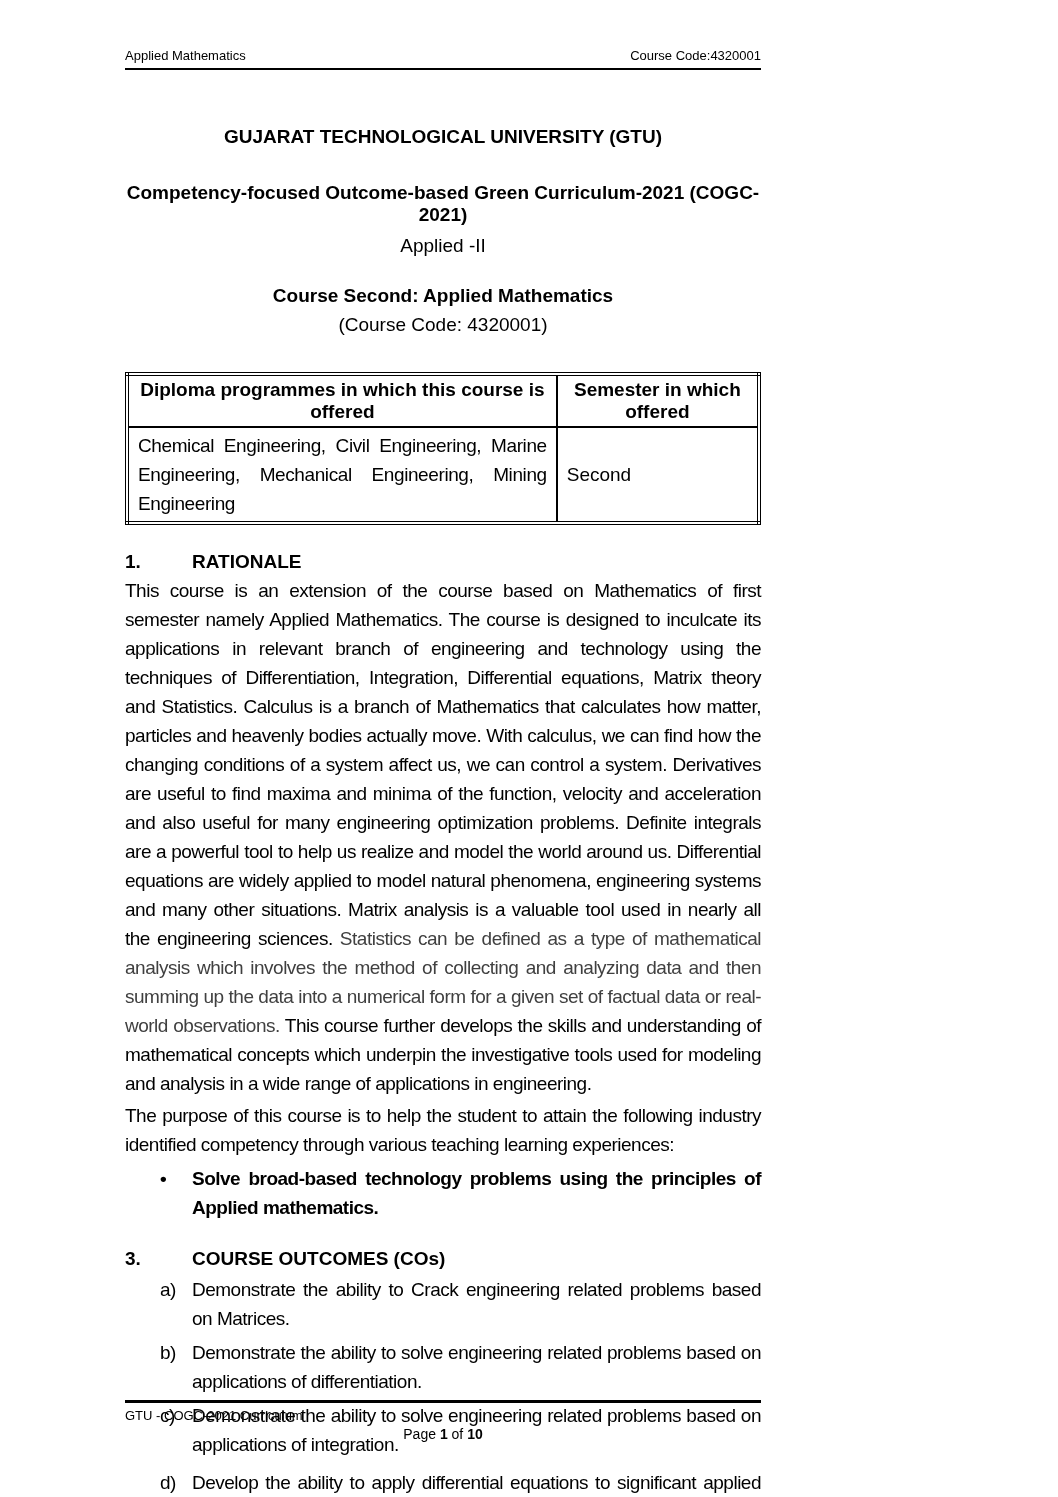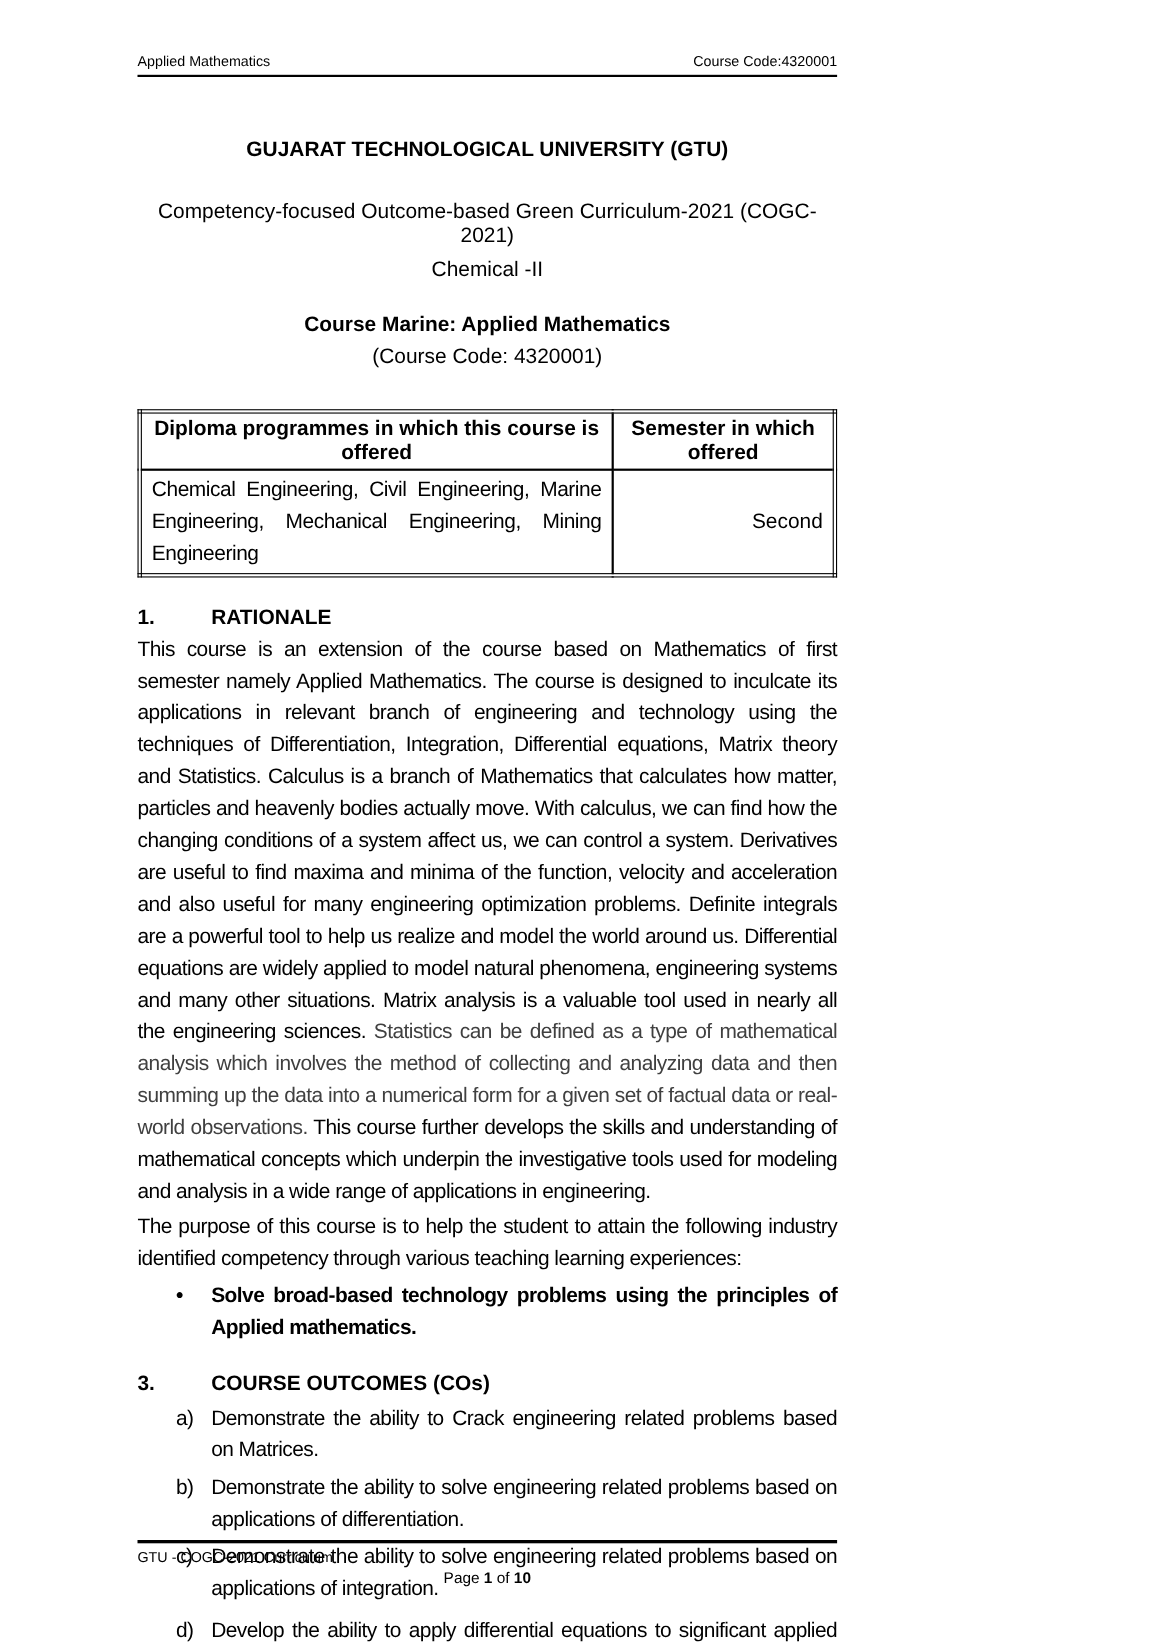--- a/index.html
+++ b/index.html
@@ -23,21 +23,21 @@
     justify-content: space-between;
     align-items: flex-end;
     font-size: 13px;
     padding-bottom: 5px;
     border-bottom: 2px solid #000;
   }
 
   
   .titles { text-align: center; font-size: 19px; }
   .t-univ   { margin-top: 56px; font-weight: bold; }
-  .t-curr   { margin-top: 34px; font-weight: normal; }
+  .t-curr   { margin-top: 34px; font-weight: bold; }
   .t-sem    { margin-top: 9px; }
   .t-course { margin-top: 28px; font-weight: bold; }
   .t-code   { margin-top: 7px; text-align: center; }
 
   
   table.offer {
     margin-top: 36px;
     width: 100%;
     border-collapse: collapse;
     border: 4px double #000;
@@ -47,21 +47,21 @@
     border: 2px solid #000;
     padding: 3px 9px;
   }
   table.offer th { font-weight: bold; text-align: center; }
   td.cell-programmes {
     text-align: justify;
     letter-spacing: -0.4px;
     line-height: 29px;
     width: 68%;
   }
-  td.cell-semester { text-align: right; width: 32%; }
+  td.cell-semester { text-align: left; width: 32%; }
 
   
   .sec-heading { margin-top: 26px; font-weight: bold; font-size: 19px; }
   .sec-heading .num { display: inline-block; width: 67px; }
   .body-text {
     margin-top: 3px;
     font-size: 19px;
     letter-spacing: -0.5px;
     line-height: 29px;
     text-align: justify;
@@ -89,22 +89,22 @@
   <div class="content">
 
     <div class="doc-header">
       <span>Applied Mathematics</span>
       <span>Course Code:4320001</span>
     </div>
 
     <div class="titles">
       <div class="t-univ">GUJARAT TECHNOLOGICAL UNIVERSITY (GTU)</div>
       <div class="t-curr">Competency-focused Outcome-based Green Curriculum-2021 (COGC-2021)</div>
-      <div class="t-sem">Chemical -II</div>
-      <div class="t-course">Course Marine: Applied Mathematics</div>
+      <div class="t-sem">Applied -II</div>
+      <div class="t-course">Course Second: Applied Mathematics</div>
       <div class="t-code">(Course Code: 4320001)</div>
     </div>
 
     <table class="offer">
       <thead>
         <tr>
           <th>Diploma programmes in which this course is offered</th>
           <th>Semester in which offered</th>
         </tr>
       </thead>

